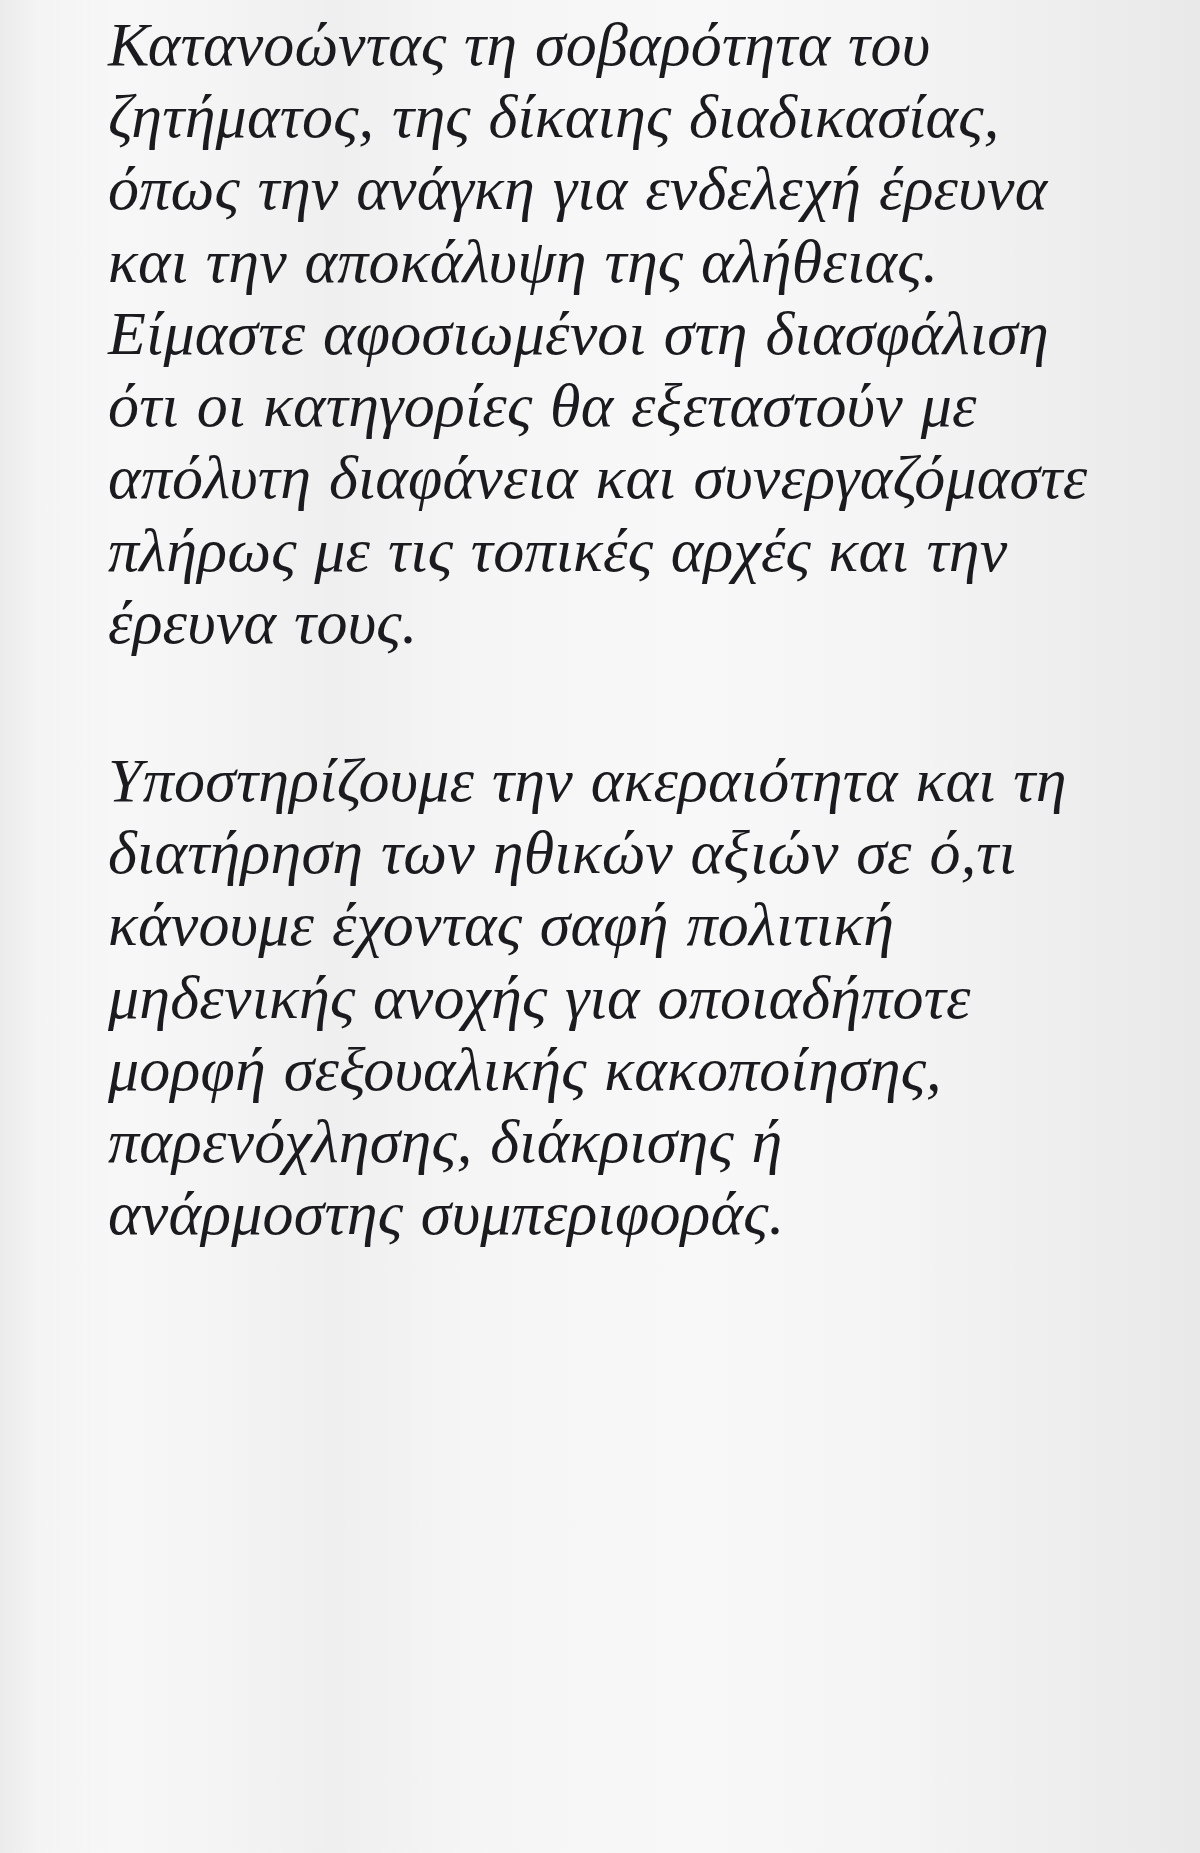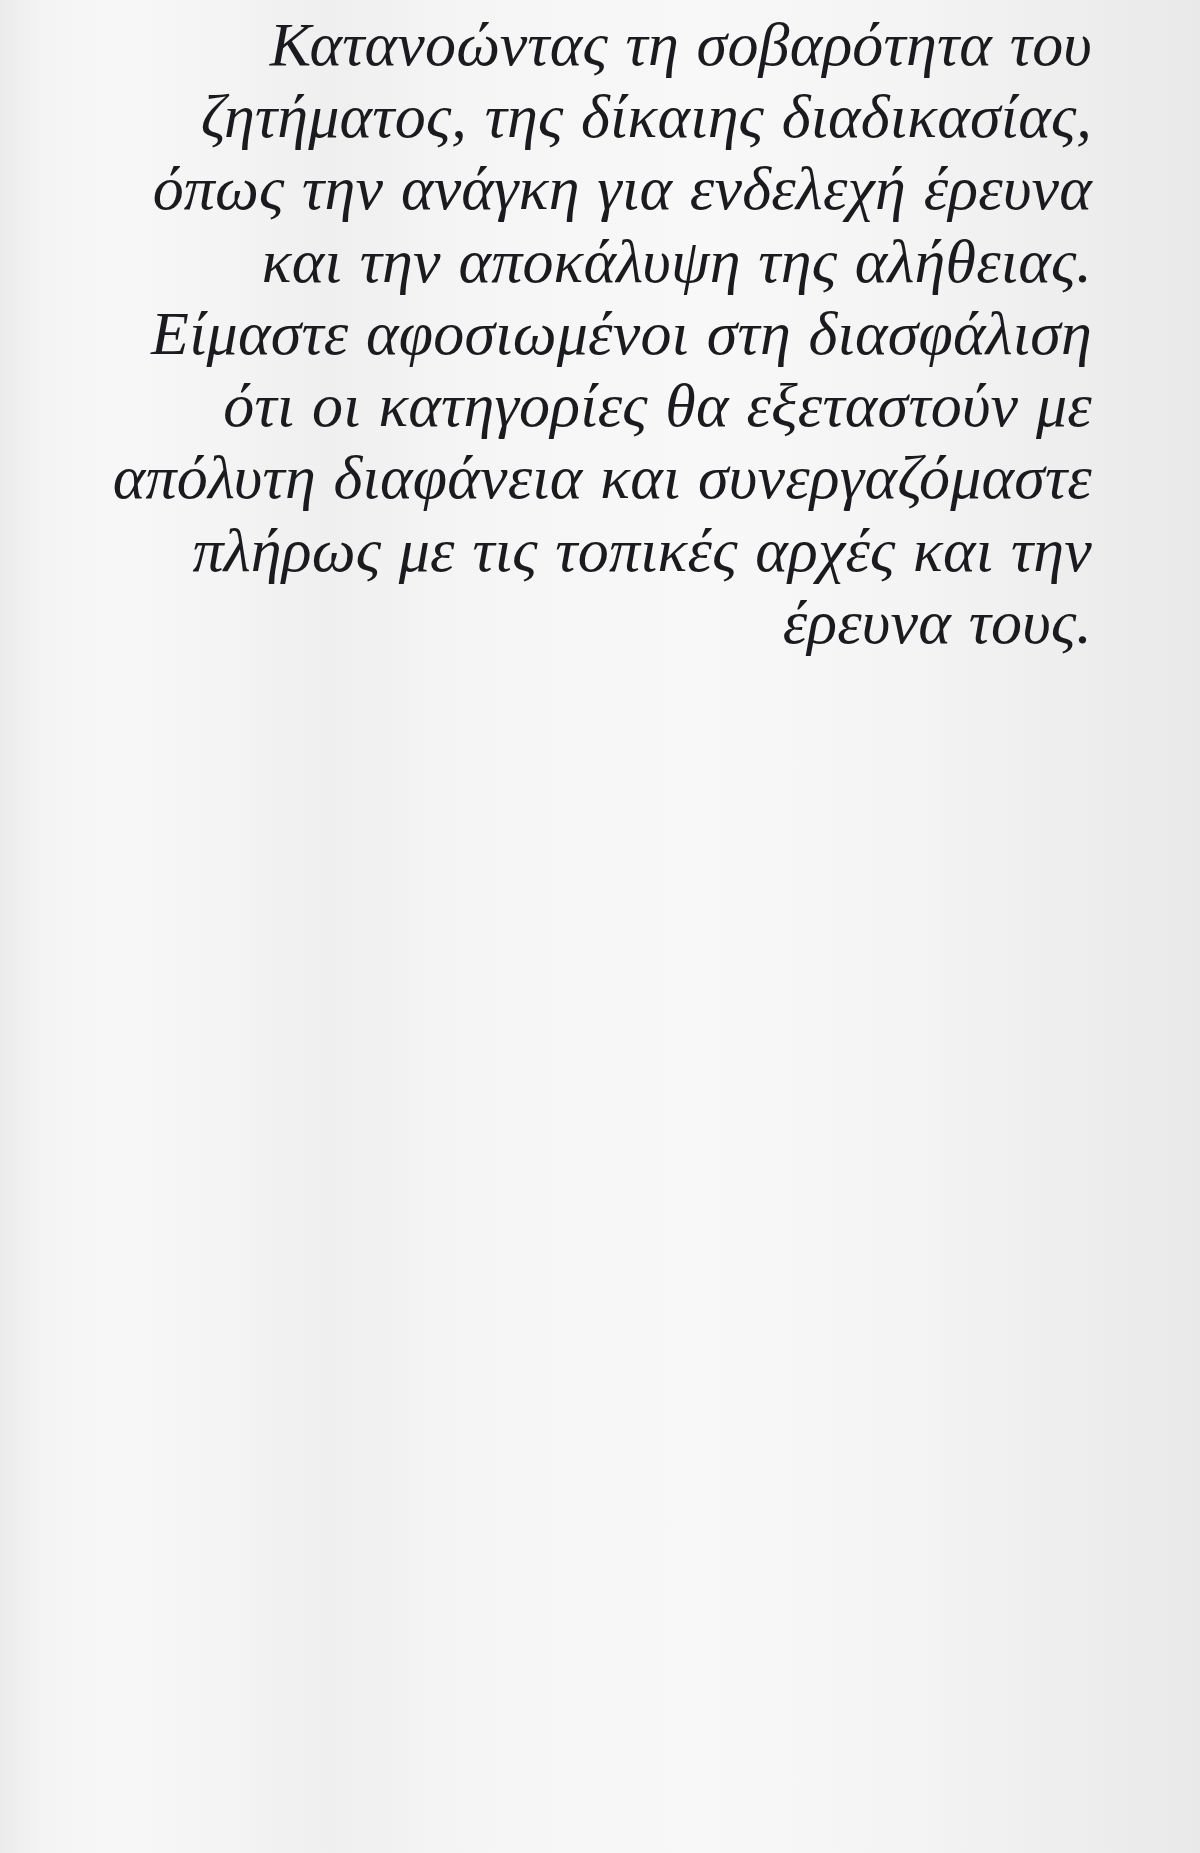--- a/index.html
+++ b/index.html
@@ -33,21 +33,21 @@
         #eeeeee 1060px,
         #e9e9e9 1200px);
   }
   .statement {
     position: absolute;
     left: 0;
     right: 0;
     top: 0;
     padding: 8px 108px 0 108px;
     box-sizing: border-box;
-    text-align: right;
+    text-align: left;
   }
   .para {
     font-style: italic;
     font-size: 62px;
     line-height: 1.165;
     color: #1b1b1f;
     letter-spacing: 0.2px;
     word-spacing: 2px;
     margin: 0;
     text-rendering: optimizeLegibility;
@@ -55,14 +55,15 @@
   .para + .para {
     margin-top: 86px;
   }
 </style>
 </head>
 <body>
 
 <div class="page">
   <div class="statement">
     <p class="para">Κατανοώντας τη σοβαρότητα του ζητήματος, της δίκαιης διαδικασίας, όπως την ανάγκη για ενδελεχή έρευνα και την αποκάλυψη της αλήθειας. Είμαστε αφοσιωμένοι στη διασφάλιση ότι οι κατηγορίες θα εξεταστούν με απόλυτη διαφάνεια και συνεργαζόμαστε πλήρως με τις τοπικές αρχές και την έρευνα τους.</p>
+    <p class="para">Υποστηρίζουμε την ακεραιότητα και τη διατήρηση των ηθικών αξιών σε ό,τι κάνουμε έχοντας σαφή πολιτική μηδενικής ανοχής για οποιαδήποτε μορφή σεξουαλικής κακοποίησης, παρενόχλησης, διάκρισης ή ανάρμοστης συμπεριφοράς.</p>
   </div>
 </div>
 
 </body></html>

